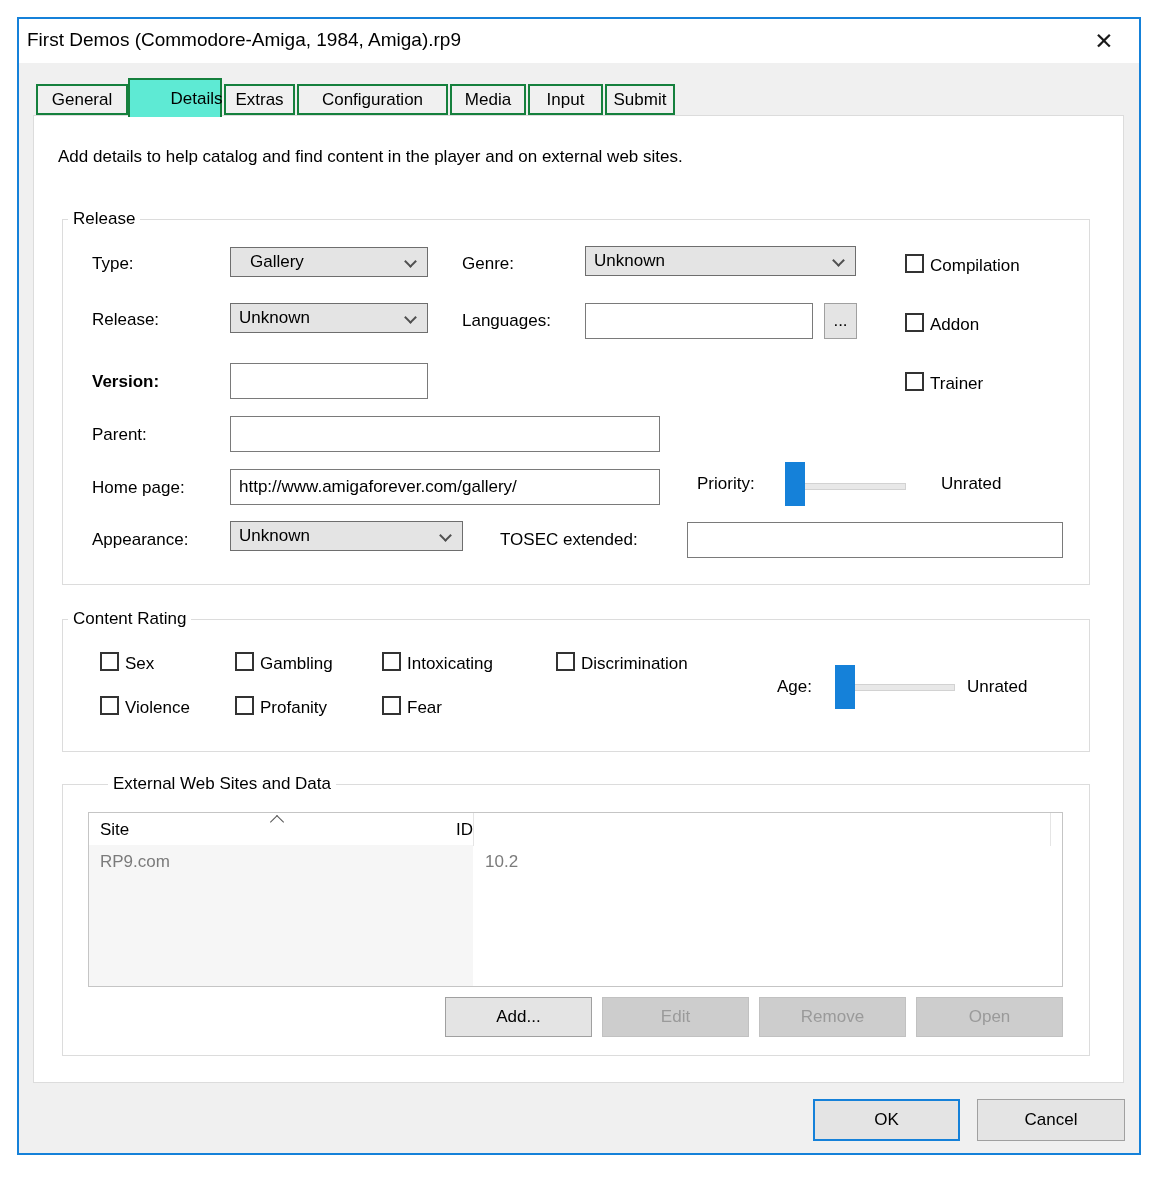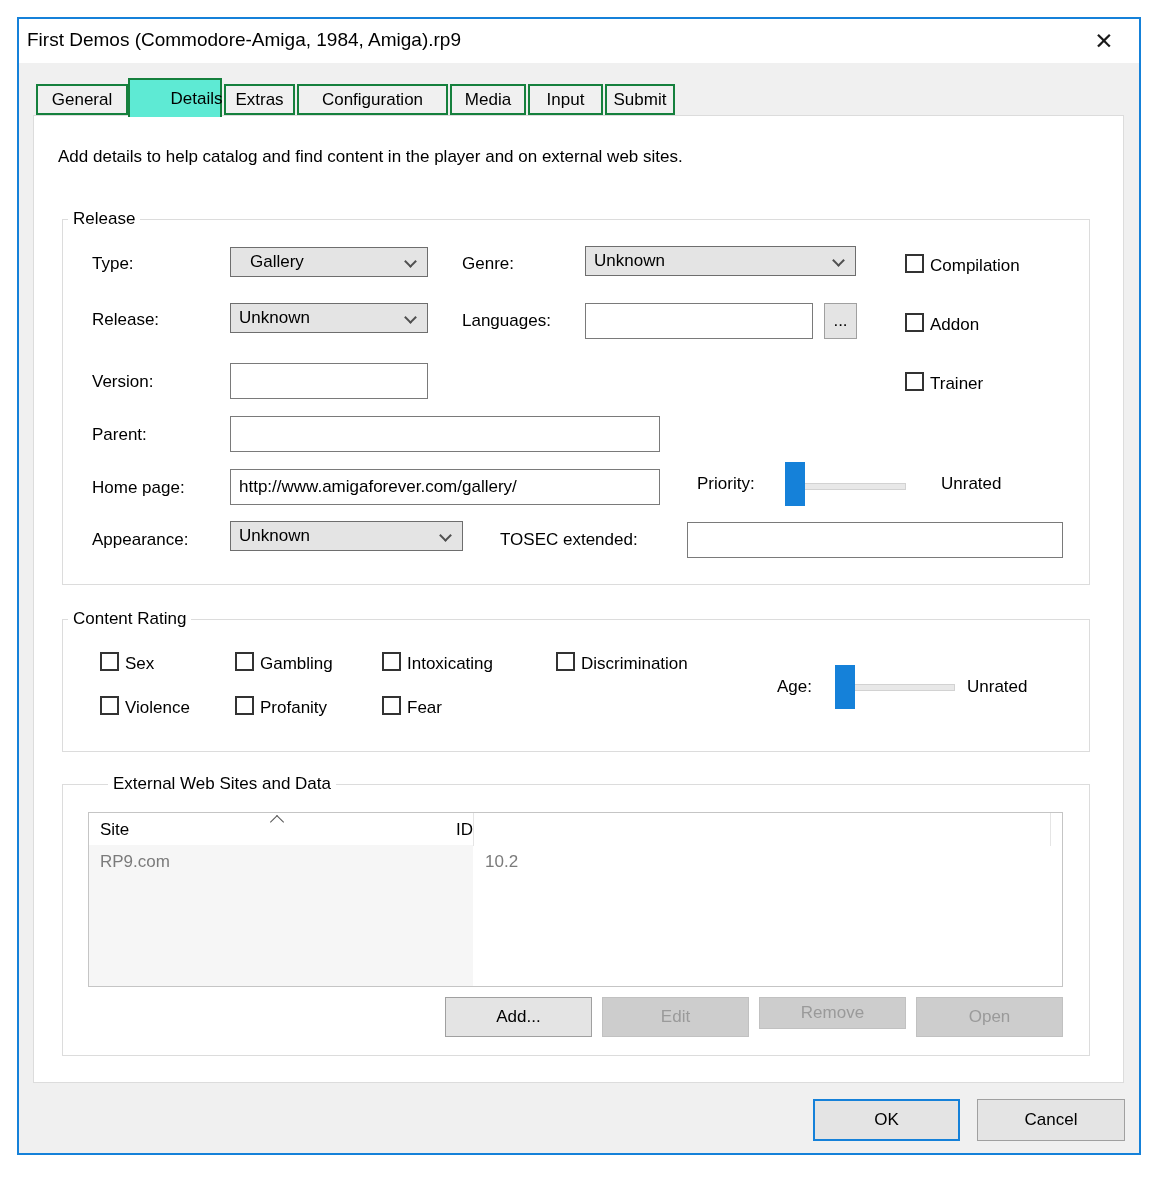--- a/index.html
+++ b/index.html
@@ -108,21 +108,21 @@
 <div class="abs combo" style="left:230px;top:303px;width:198px;height:30px;">
   <span class="combo-text">Unknown</span>
   <span class="chev"></span>
 </div>
 <div class="abs label" style="left:462px;top:311px;">Languages:</div>
 <input class="abs tbox" style="left: 585px; top: 303px; width: 228px; height: 36px;" value="">
 <button class="abs btn" style="left:824px;top:303px;width:33px;height:36px;">...</button>
 <span class="abs cb" style="left:905px;top:313px;"></span>
 <div class="abs label" style="left:930px;top:315px;">Addon</div>
 
-<div class="abs label" style="left:92px;top:372px;">Version:</div>
+<div class="abs label" style="left:92px;top:372px;font-weight:bold;">Version:</div>
 <input class="abs tbox" style="left: 230px; top: 363px; width: 198px; height: 36px;" value="">
 <span class="abs cb" style="left:905px;top:372px;"></span>
 <div class="abs label" style="left:930px;top:374px;">Trainer</div>
 
 <div class="abs label" style="left:92px;top:425px;">Parent:</div>
 <input class="abs tbox" style="left: 230px; top: 416px; width: 430px; height: 36px;" value="">
 
 <div class="abs label" style="left:92px;top:478px;">Home page:</div>
 <input class="abs tbox" style="left: 230px; top: 469px; width: 430px; height: 36px;" value="http://www.amigaforever.com/gallery/">
 <div class="abs label" style="left:697px;top:474px;">Priority:</div>
@@ -170,17 +170,17 @@
 <div class="abs vline" style="left:473px;top:813px;height:33px;"></div>
 <div class="abs vline" style="left:1050px;top:813px;height:33px;"></div>
 <span class="abs sort-chev" style="left:272px;top:817px;"></span>
 <div class="abs th" style="left:100px;top:820px;">Site</div>
 <div class="abs th" style="left:456px;top:820px;">ID</div>
 <div class="abs td" style="left:100px;top:852px;">RP9.com</div>
 <div class="abs td" style="left:485px;top:852px;">10.2</div>
 
 <button class="abs btn" style="left:445px;top:997px;width:147px;height:40px;">Add...</button>
 <button class="abs btn disabled" style="left:602px;top:997px;width:147px;height:40px;">Edit</button>
-<button class="abs btn disabled" style="left:759px;top:997px;width:147px;height:32px;">Remove</button>
+<button class="abs btn disabled" style="left:759px;top:997px;width:147px;height:40px;">Remove</button>
 <button class="abs btn disabled" style="left:916px;top:997px;width:147px;height:40px;">Open</button>
 
 <button class="abs btn default" style="left:813px;top:1099px;width:147px;height:42px;">OK</button>
 <button class="abs btn" style="left:977px;top:1099px;width:148px;height:42px;">Cancel</button>
 
 </body></html>

